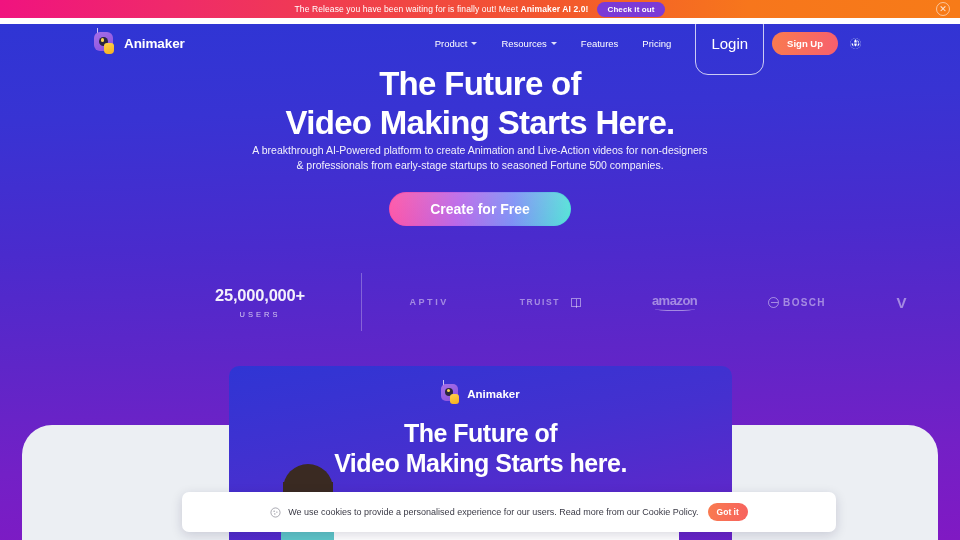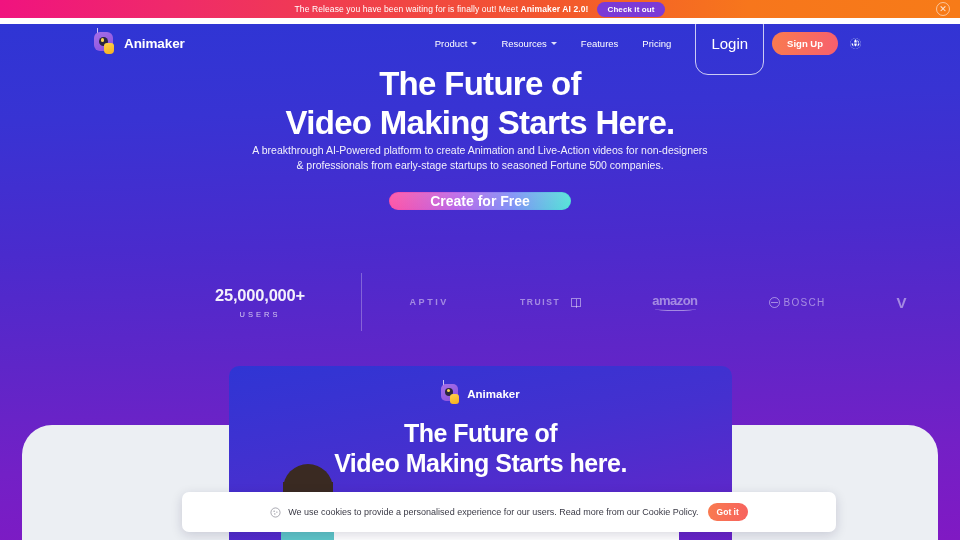--- a/index.html
+++ b/index.html
@@ -104,21 +104,21 @@
     color:#fff; font-size:33px; font-weight:700; line-height:1.17;
     letter-spacing:-.7px; z-index:10;
   }
   .hero-sub {
     position:absolute; top:143px; left:0; width:960px; text-align:center;
     color:rgba(255,255,255,.93); font-size:10.5px; line-height:1.45; z-index:10;
   }
   .cta-wrap { position:absolute; top:192px; left:0; width:960px; text-align:center; z-index:10; }
   .cta {
     display:inline-block; position:relative;
-    padding:0 40px; border-radius:22px;
+    padding:8px 40px; border-radius:22px;
     font-size:14px; font-weight:700; color:#fff; cursor:pointer;
     background:
       linear-gradient(180deg,rgba(255,255,255,.10),rgba(255,255,255,.03)) padding-box,
       linear-gradient(95deg,#ff4fa3 0%,#b864e8 38%,#7b8ef5 68%,#4fe3d6 100%) border-box;
     border:1.6px solid transparent;
   }
 
   
   .proof {
     position:absolute; top:268px; left:0; width:960px; height:68px;
@@ -133,21 +133,21 @@
   .l-aptiv { font-size:9px; font-weight:600; letter-spacing:2.6px; }
   .l-truist { font-size:8.5px; font-weight:600; letter-spacing:1.6px; display:flex; align-items:center; gap:11px;}
   .truist-mark { width:10px;height:9px;border:1.2px solid rgba(255,255,255,.46); position:relative;}
   .truist-mark:after{content:"";position:absolute;left:3.6px;top:0;width:1.2px;height:9px;background:rgba(255,255,255,.46);}
   .l-amazon { font-size:13px; font-weight:700; letter-spacing:-.5px; position:relative; padding-bottom:3px;}
   .l-amazon:after{
     content:""; position:absolute; left:3px; right:2px; bottom:0; height:3px;
     border-bottom:1.4px solid rgba(255,255,255,.46);
     border-radius:0 0 60% 60%;
   }
-  .l-bosch { font-size:10px; font-weight:400; letter-spacing:1.3px; }
+  .l-bosch { font-size:10px; font-weight:700; letter-spacing:1.3px; }
   .bosch-mark{width:11px;height:11px;border-radius:50%;border:1.3px solid rgba(255,255,255,.46);position:relative;}
   .bosch-mark:after{content:"";position:absolute;left:1.5px;top:4.4px;width:7px;height:1.3px;background:rgba(255,255,255,.46);}
   .l-v { font-size:15px; font-weight:700; }
 
   
   .light-panel {
     position:absolute; left:22px; top:425px; width:916px; height:160px;
     background:#eceff3; border-radius:30px 30px 0 0; z-index:5;
   }
 

